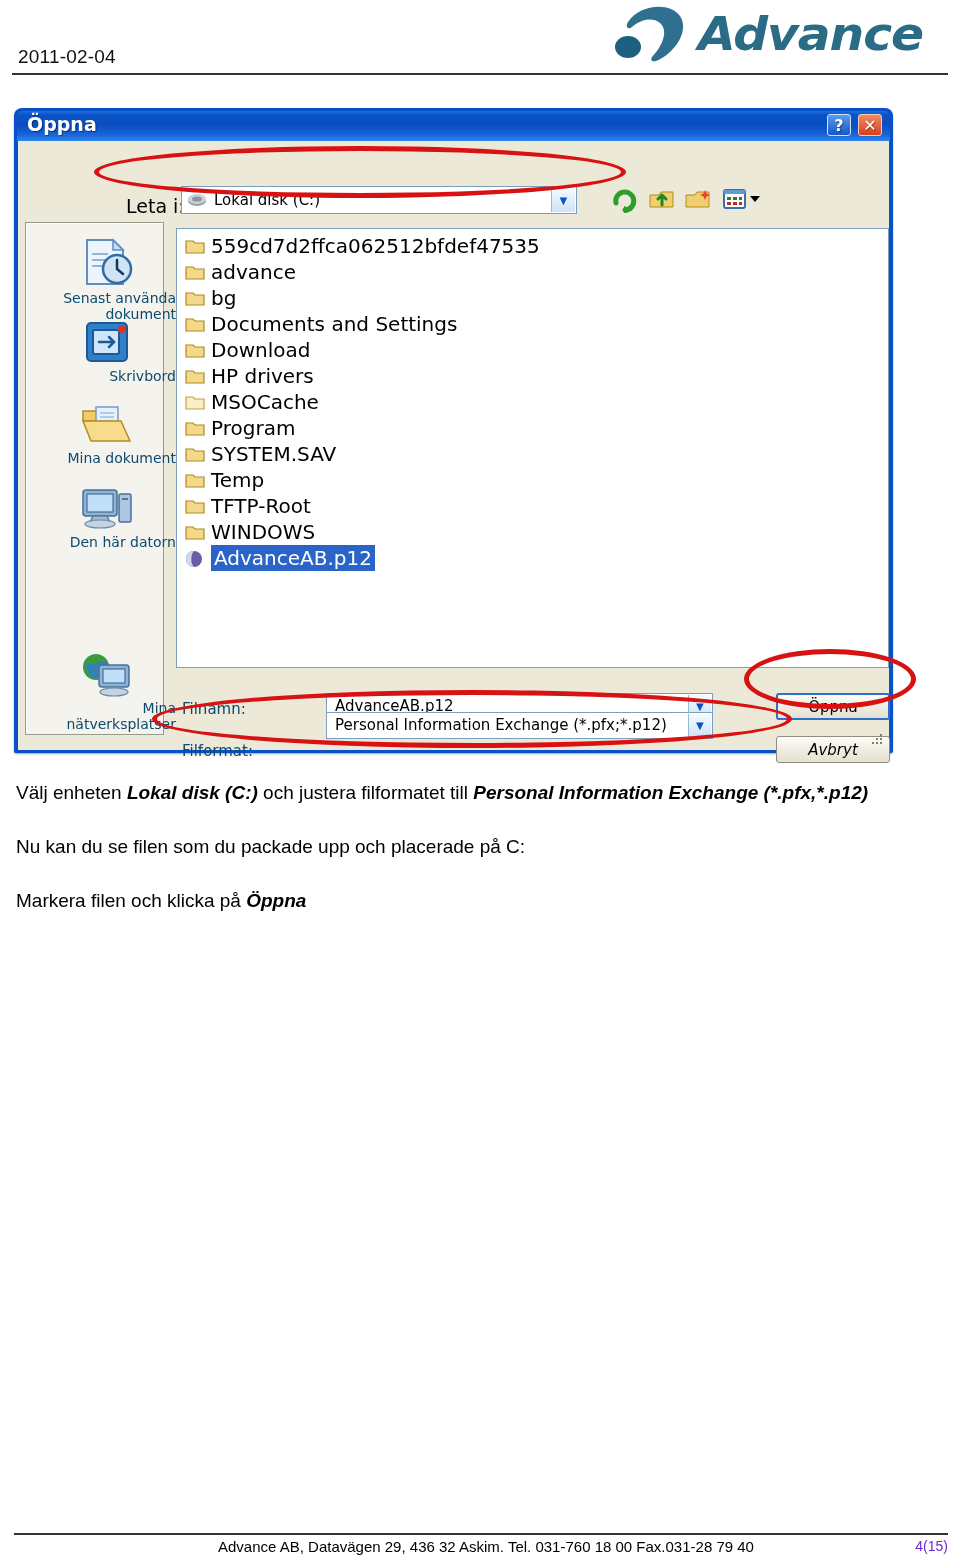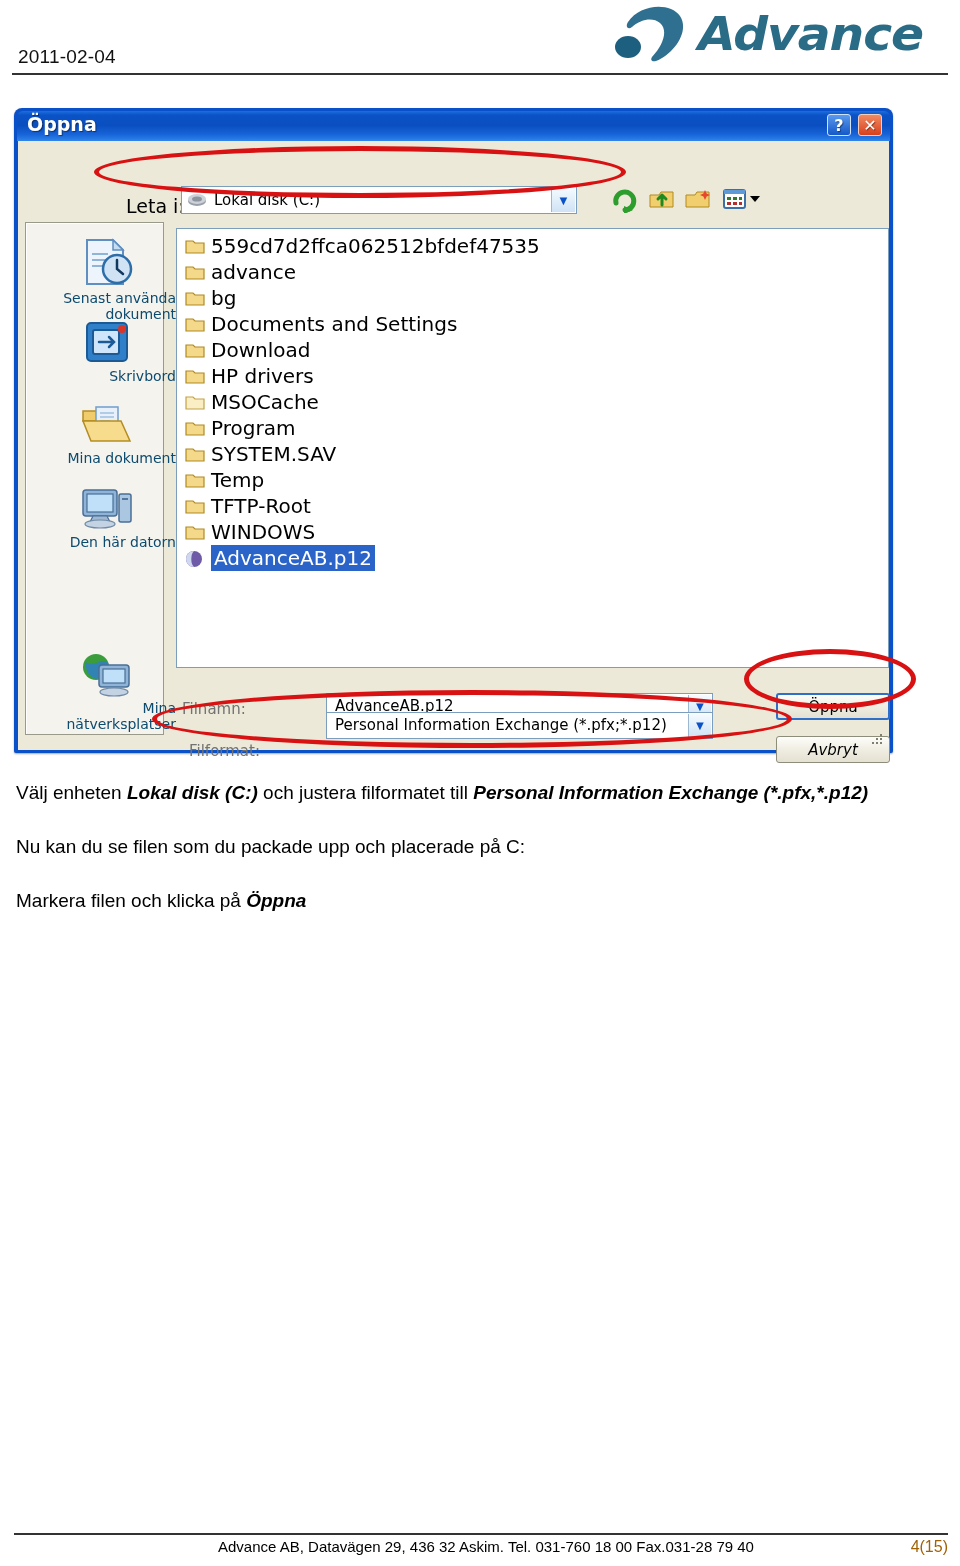--- a/index.html
+++ b/index.html
@@ -158,25 +158,25 @@
   .fl-row .fl-name {
     font-size: 20px; color: #000; white-space: nowrap;
     font-family: "DejaVu Sans", sans-serif;
   }
   .fl-row.selected .fl-name {
     background: #2a64c8; color: #fff; padding: 1px 3px;
   }
 
   
   .bf-label {
-    position: absolute; font-size: 15px; color: #737373;
+    position: absolute; font-size: 15px; color: #0c4a6e;
     font-family: "DejaVu Sans", sans-serif;
   }
   #lbl-filename { left: 163px; top: 558px; }
-  #lbl-filetype { left: 170px; top: 600px; }
+  #lbl-filetype { left: 163px; top: 600px; }
   .bf-combo {
     position: absolute; left: 307px;
     width: 387px; height: 27px;
     background: #fff;
     border: 1px solid #7b9ebd;
     box-sizing: border-box;
   }
   #cmb-filename { top: 551px; }
   #cmb-filetype { top: 570px; }
   .bf-combo .bf-val {
@@ -245,21 +245,21 @@
   #footer-rule {
     position: absolute; left: 14px; top: 1533px; width: 934px; height: 0;
     border-top: 2px solid #333;
   }
   #footer-text {
     position: absolute; left: 218px; top: 1538px;
     font-size: 15px; color: #000;
   }
   #footer-page {
     position: absolute; right: 12px; top: 1538px;
-    font-size: 16px; color: #a16207; text-align: right;
+    font-size: 14px; color: #6d28d9; text-align: right;
   }
 </style>
 </head>
 <body>
 
 <div id="doc-header">
   <div id="header-date">2011-02-04</div>
   <div id="logo-wrap">
     <svg id="logo-mark" width="86" height="60" viewBox="0 0 86 60">
       <path d="M20 16 C32 -2 62 -4 72 10 C82 25 66 48 48 55 C44 56 42 54 44 51 C56 38 60 24 52 17 C45 11 33 13 24 21 C20 24 17 21 20 16 Z" fill="#2f6f8f"></path>

